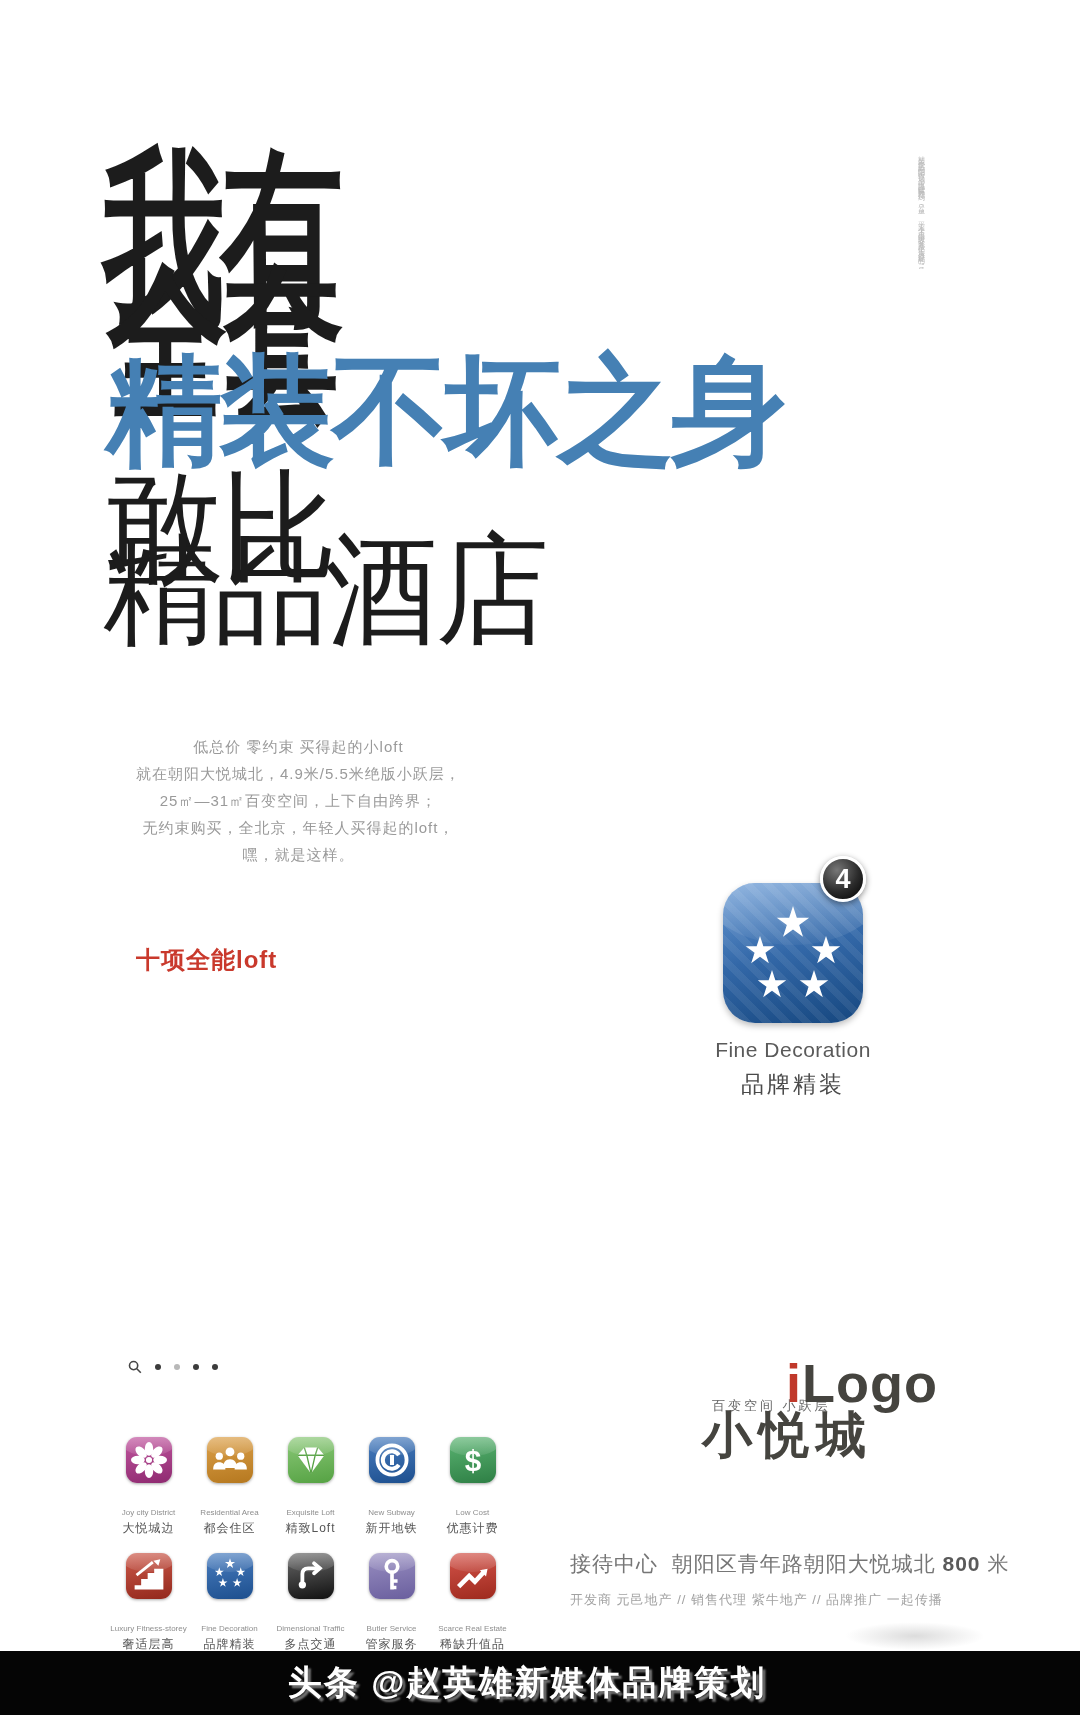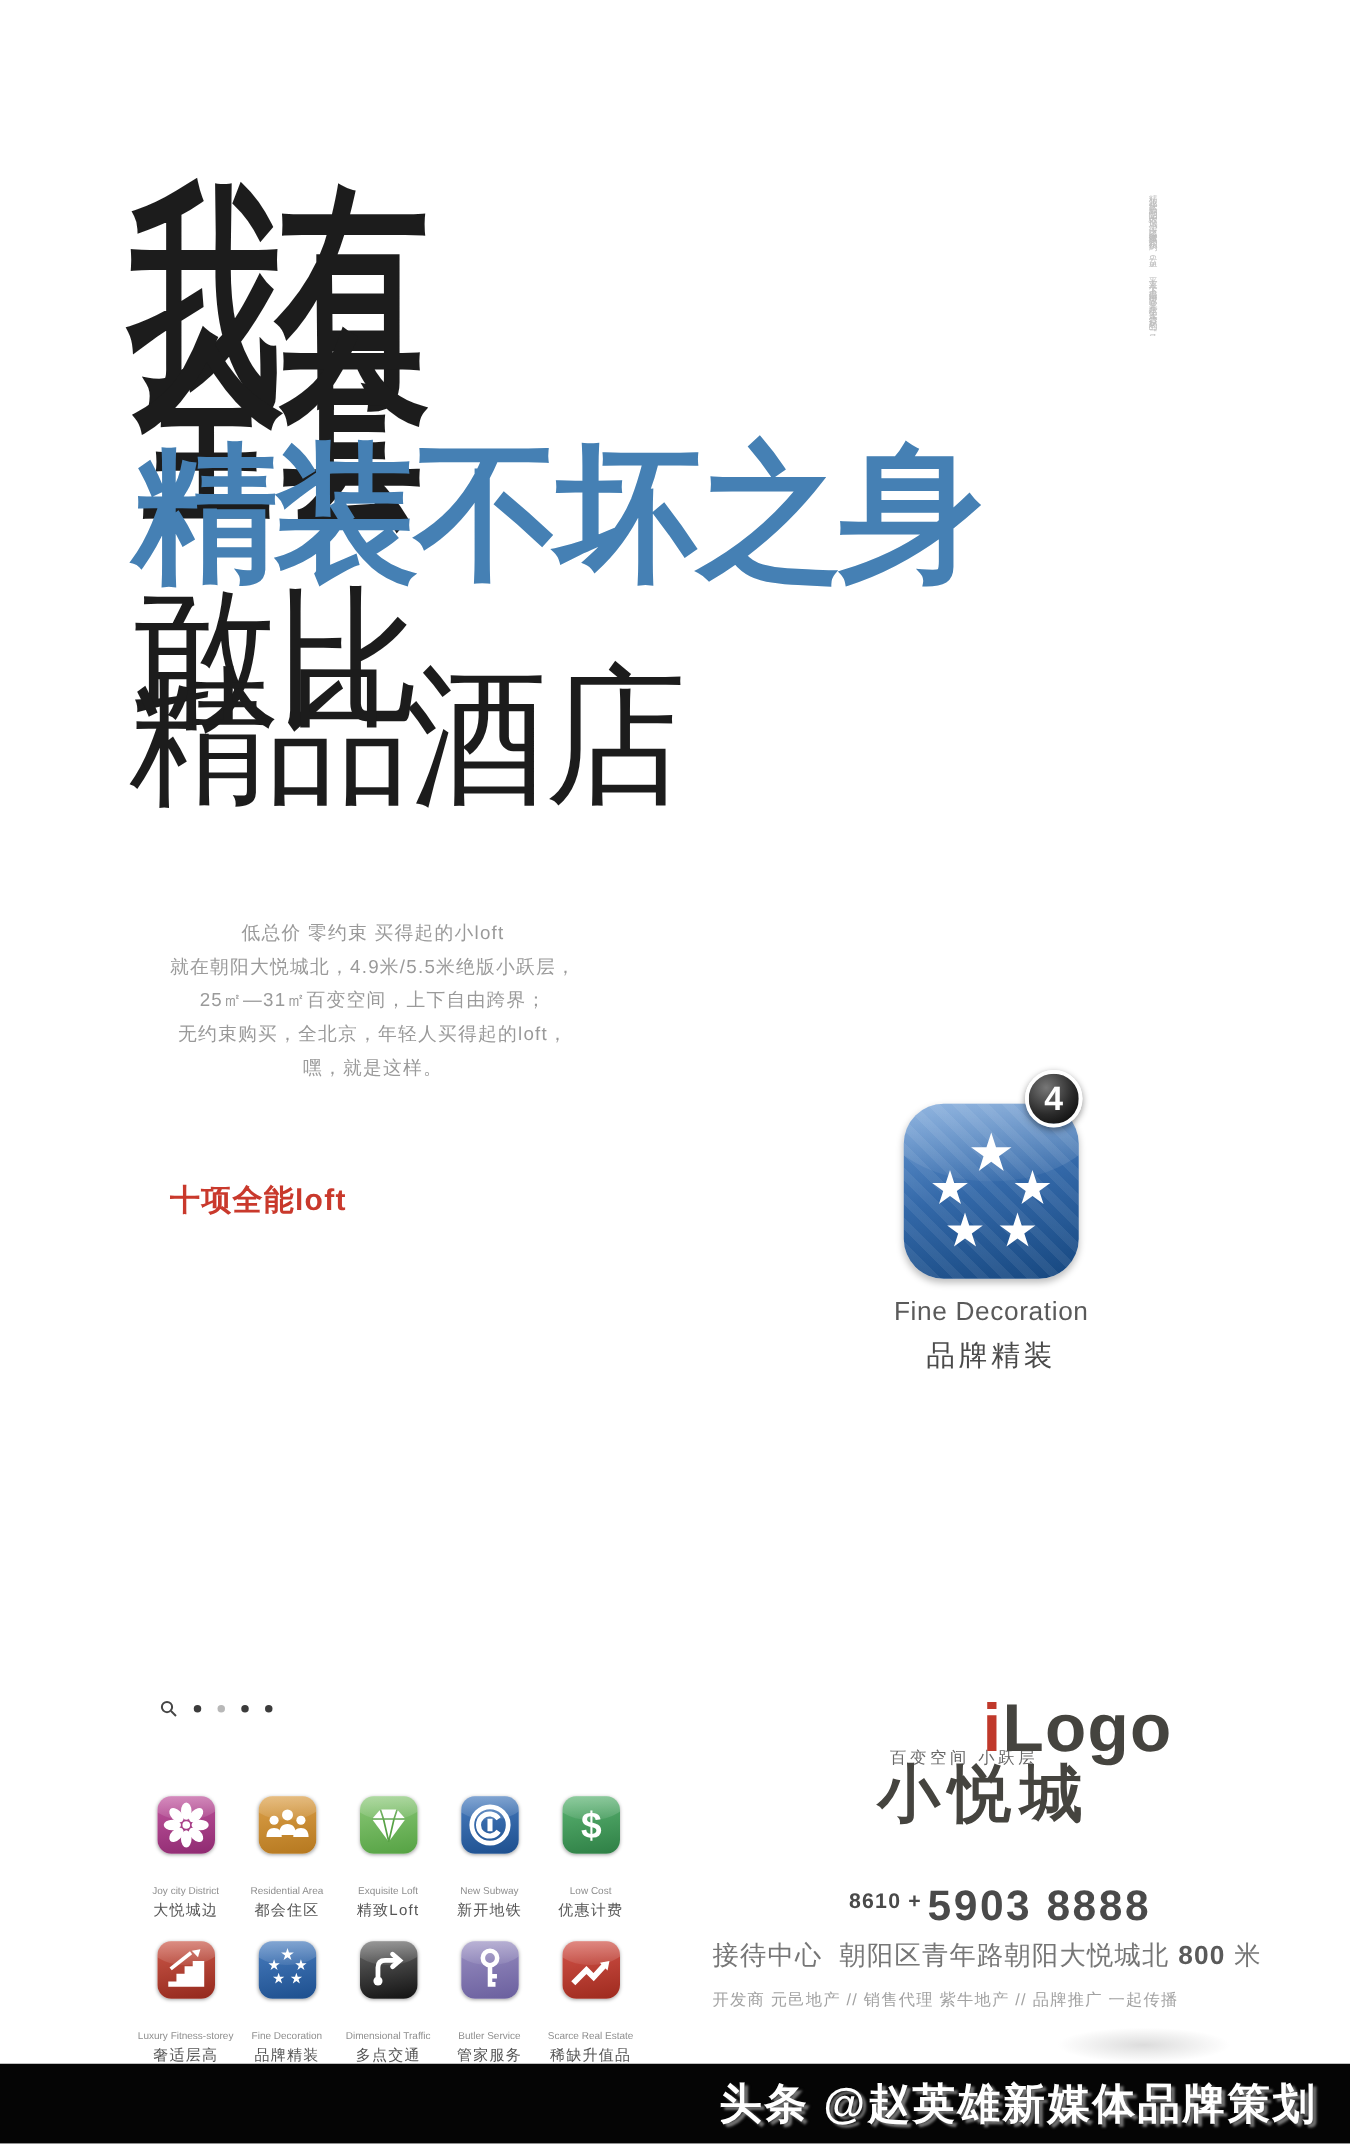--- a/index.html
+++ b/index.html
@@ -80,21 +80,21 @@
              font-size:21px; color:#767676; letter-spacing:1px; }
   .address b { color:#5a5a5a; }
 
   .credits { position:absolute; left:570px; top:1591px; width:450px; 
              font-size:13px; color:#a2a2a2; letter-spacing:1px; }
 
   
   .smudge { position:absolute; left:845px; top:1622px; width:140px; height:28px;
             background:radial-gradient(ellipse, rgba(185,185,185,.5), transparent 70%); }
   .footer { position:absolute; left:0; bottom:0; width:1080px; height:64px; background:#050505;
-            display:flex; align-items:center; justify-content:flex-end; padding-right:26px; }
+            display:flex; align-items:center; justify-content:center; padding-right:26px; }
   .footer-text { font-size:34px; font-weight:bold; color:#ffffff; letter-spacing:2px;
                  text-shadow:3px 3px 2px rgba(135,135,135,.85); }
 
   
   .fineprint { position:absolute; left:916px; top:150px; height:300px; overflow:hidden;
                writing-mode:vertical-rl; font-size:7px; color:#bcbcbc; letter-spacing:2px; }
 </style>
 </head>
 <body>
 
@@ -296,24 +296,20 @@
           <div class="cell-en">Scarce Real Estate</div>
           <div class="cell-cn">稀缺升值品</div>
         </div>
       </div>
     </div>
 
   <div class="brand-tag">百变空间 小跃层</div>
   <div class="brand-logo"><span class="i-red">i</span><span>Logo</span></div>
   <div class="brand-name">小悦城</div>
 
-  <div class="phone">
-    <span class="phone-prefix">8610 +</span>
-    <span class="phone-number">5903 8888</span>
-  </div>
   <div class="address">
     <span>接待中心</span>&nbsp;
     <span>朝阳区青年路朝阳大悦城北</span>
     <b>800</b>
     <span>米</span>
   </div>
   <div class="credits">开发商 元邑地产 // 销售代理 紫牛地产 // 品牌推广 一起传播</div>
 
   <div class="smudge"></div>
   <div class="footer">

